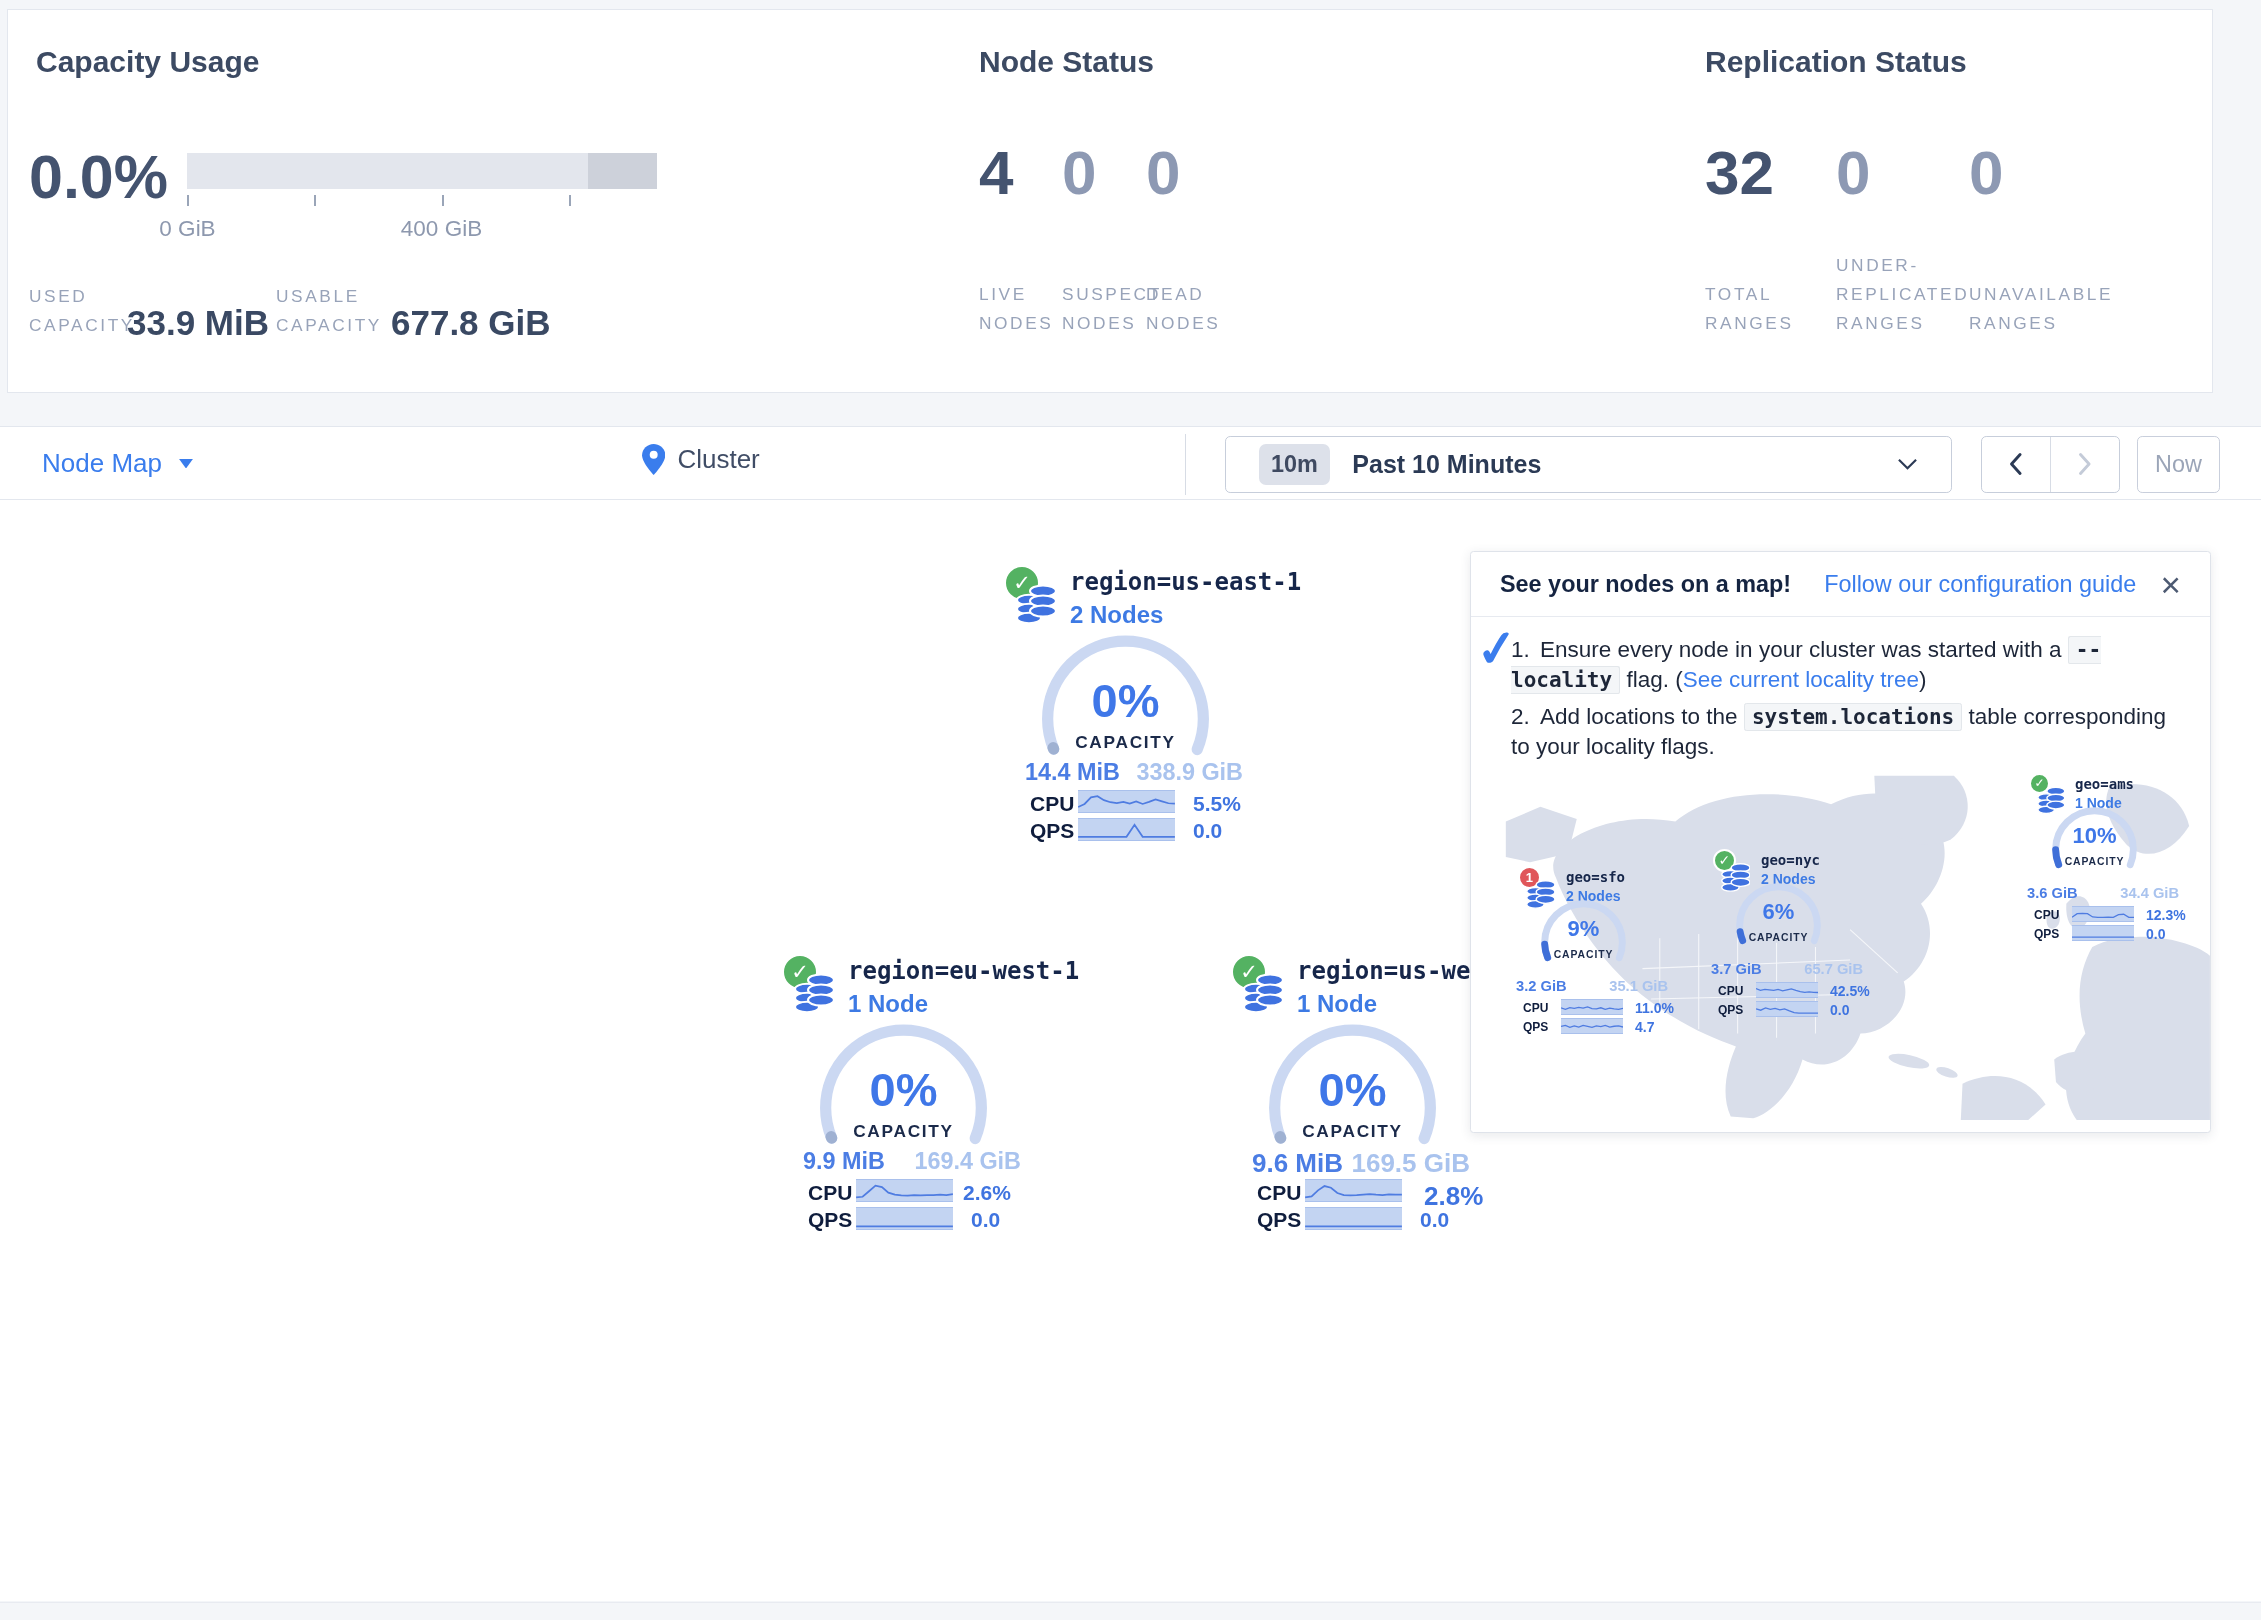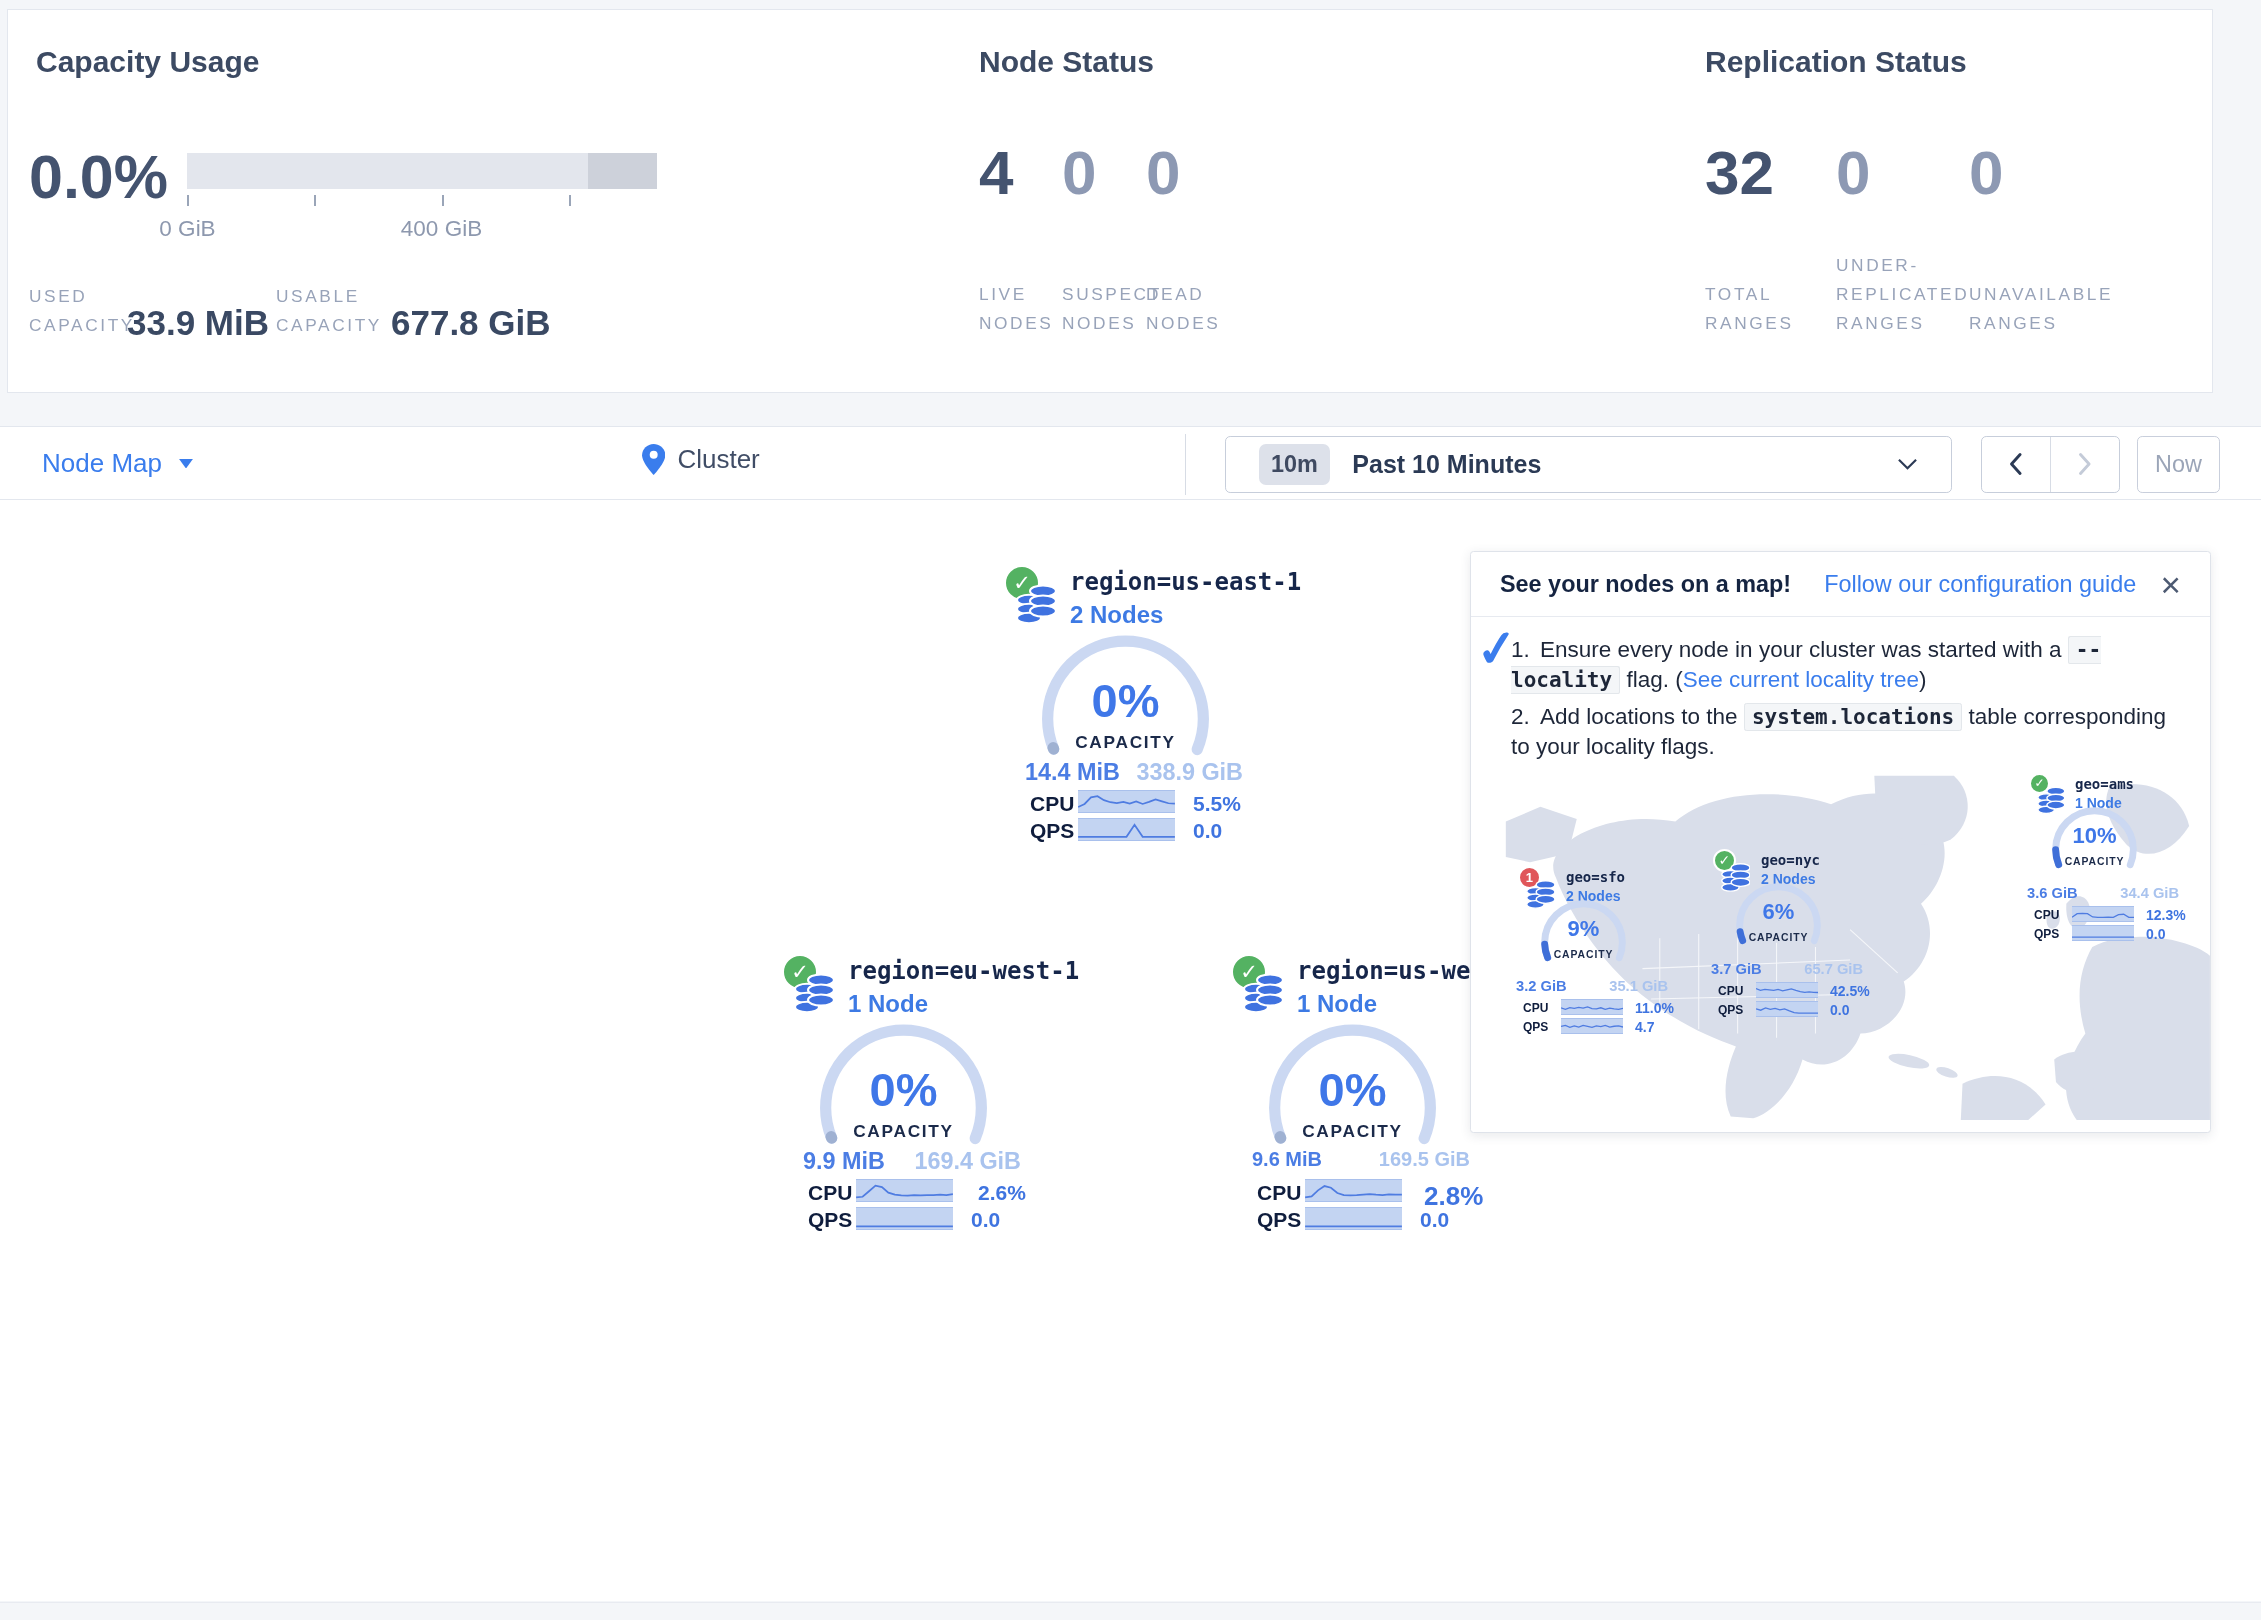--- a/index.html
+++ b/index.html
@@ -226,21 +226,21 @@
       <div class="abs gauge-cap" style="top:97px;font-size:17.3px;letter-spacing:1.7px;">CAPACITY</div>
     </div>
     <div class="abs val-row" style="left:0;top:196px;width:260px;padding:0 21px;font-size:23.4px;">
       <span class="val-used">9.9 MiB</span>
       <span class="val-total">169.4 GiB</span>
     </div>
     <div class="abs mrow-label" style="left:26px;top:229px;font-size:21px;">CPU</div>
     <div class="abs spark" style="left:74px;top:227px;width:97px;height:23.4px;"><svg width="97" height="21.6" viewBox="0 0 112 25">
           <polyline points="0.0,20.2 7.5,19.4 14.9,13.0 22.4,6.6 29.9,8.2 37.3,14.6 44.8,17.0 52.3,17.8 59.7,18.0 67.2,17.4 74.7,17.8 82.1,17.4 89.6,17.6 97.1,17.0 104.5,17.4 112.0,16.4" fill="none" stroke="#4f7ce1" stroke-width="2"></polyline>
         </svg></div>
-    <div class="abs mrow-val" style="left:196px;top:229px;font-size:21px;">2.6%</div>
+    <div class="abs mrow-val" style="left:181px;top:229px;font-size:21px;">2.6%</div>
     <div class="abs mrow-label" style="left:26px;top:256px;font-size:21px;">QPS</div>
     <div class="abs spark" style="left:74px;top:255px;width:97px;height:23.4px;"><svg width="97" height="21.6" viewBox="0 0 112 25">
           <polyline points="0.0,21.4 10.2,21.4 20.4,21.4 30.5,21.4 40.7,21.4 50.9,21.4 61.1,21.4 71.3,21.4 81.5,21.4 91.6,21.4 101.8,21.4 112.0,21.4" fill="none" stroke="#4f7ce1" stroke-width="2"></polyline>
         </svg></div>
     <div class="abs mrow-val" style="left:189px;top:256px;font-size:21px;">0.0</div>
   </div>
 
   <div class="abs region-card" style="left:1231px;top:952px;">
     <div class="abs check-badge" style="left:0px;top:1.7px;width:36px;height:36px;font-size:21px;">
         <span>✓</span>
@@ -251,21 +251,21 @@
     <div class="abs node-name" style="left:66px;top:5.2px;">region=us-west-1</div>
     <div class="abs node-link" style="left:66px;top:38px;">1 Node</div>
     <div class="abs" style="left:35px;top:72px;width:173px;height:137px;">
       <svg class="abs" style="left:0;top:0;" width="173" height="137" viewBox="0 0 200 158">
           <circle cx="100" cy="97" r="90" fill="none" stroke="#cbd8f2" stroke-width="13" stroke-linecap="round" stroke-dasharray="354.99996985564667 210.4867077905161" stroke-dashoffset="-246.61502330679878"></circle>
           <circle cx="100" cy="97" r="90" fill="none" stroke="#9fb1d2" stroke-width="13" stroke-linecap="round" stroke-dasharray="1.7749998492782333 563.7116777968845" stroke-dashoffset="-246.61502330679878"></circle>
         </svg>
       <div class="abs gauge-pct" style="top:38px;font-size:47px;">0%</div>
       <div class="abs gauge-cap" style="top:97px;font-size:17.3px;letter-spacing:1.7px;">CAPACITY</div>
     </div>
-    <div class="abs val-row" style="left:0;top:196px;width:260px;padding:0 21px;font-size:20px;">
+    <div class="abs val-row" style="left:0;top:196px;width:260px;padding:0 21px;font-size:26px;">
       <span class="val-used">9.6 MiB</span>
       <span class="val-total">169.5 GiB</span>
     </div>
     <div class="abs mrow-label" style="left:26px;top:229px;font-size:21px;">CPU</div>
     <div class="abs spark" style="left:74px;top:227px;width:97px;height:23.4px;"><svg width="97" height="21.6" viewBox="0 0 112 25">
           <polyline points="0.0,20.0 7.5,19.0 14.9,12.0 22.4,7.0 29.9,9.0 37.3,15.0 44.8,17.4 52.3,17.8 59.7,17.6 67.2,17.0 74.7,16.4 82.1,17.0 89.6,17.4 97.1,16.6 104.5,17.0 112.0,17.0" fill="none" stroke="#4f7ce1" stroke-width="2"></polyline>
         </svg></div>
     <div class="abs mrow-val" style="left:193px;top:229px;font-size:26px;">2.8%</div>
     <div class="abs mrow-label" style="left:26px;top:256px;font-size:21px;">QPS</div>
     <div class="abs spark" style="left:74px;top:255px;width:97px;height:23.4px;"><svg width="97" height="21.6" viewBox="0 0 112 25">

